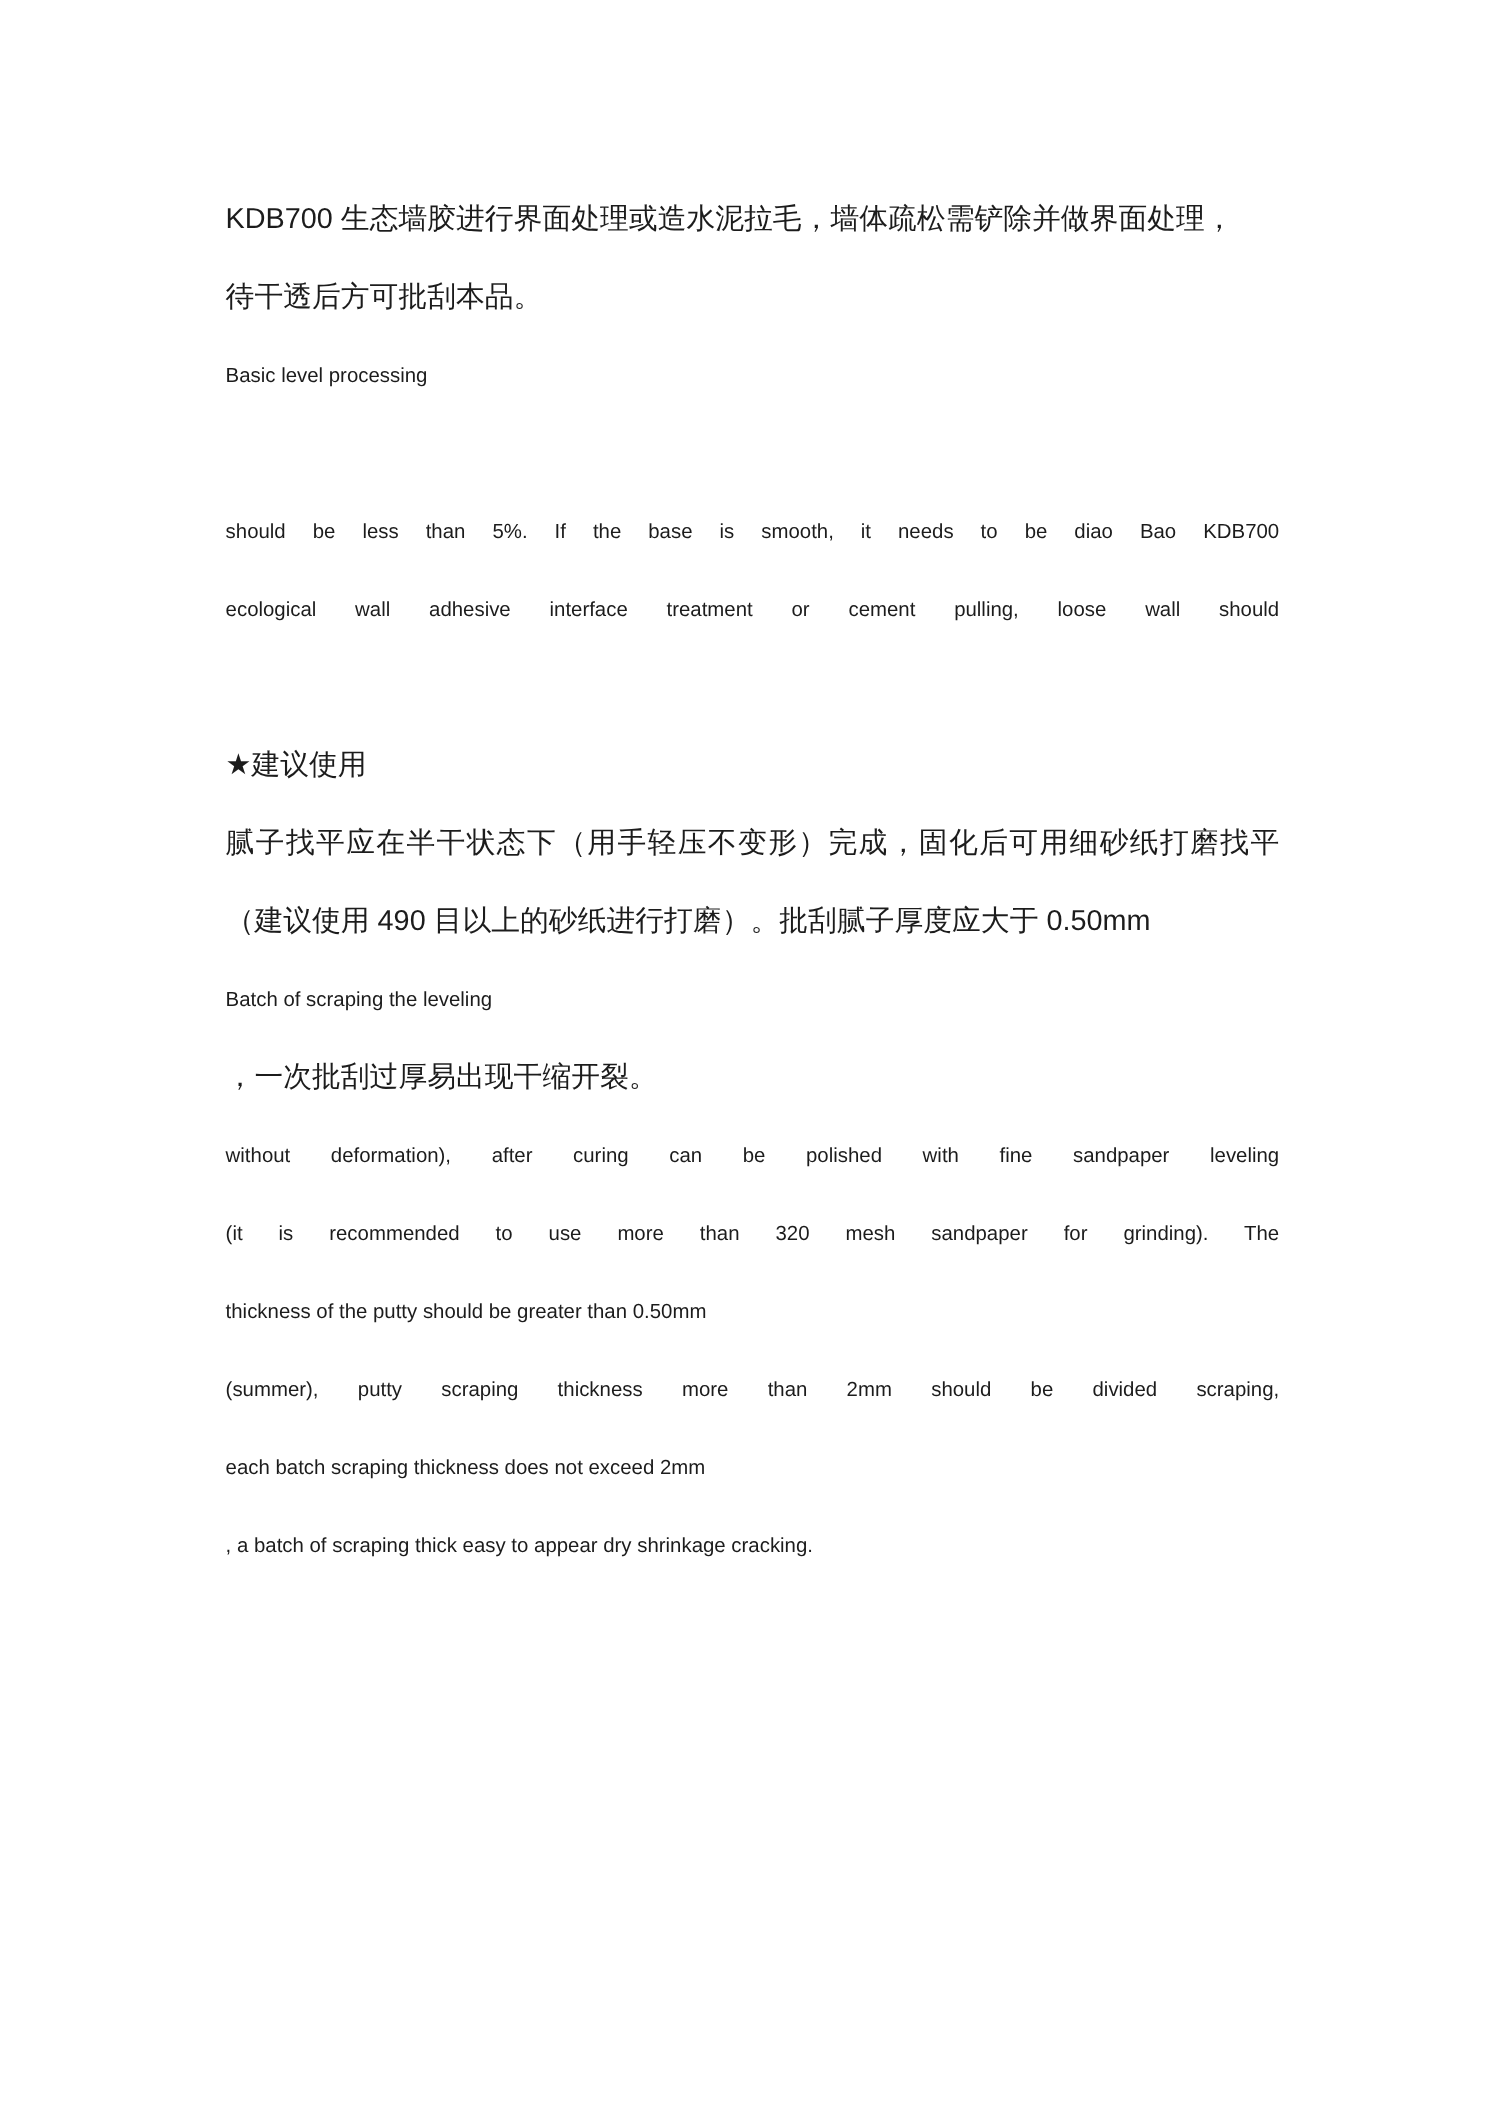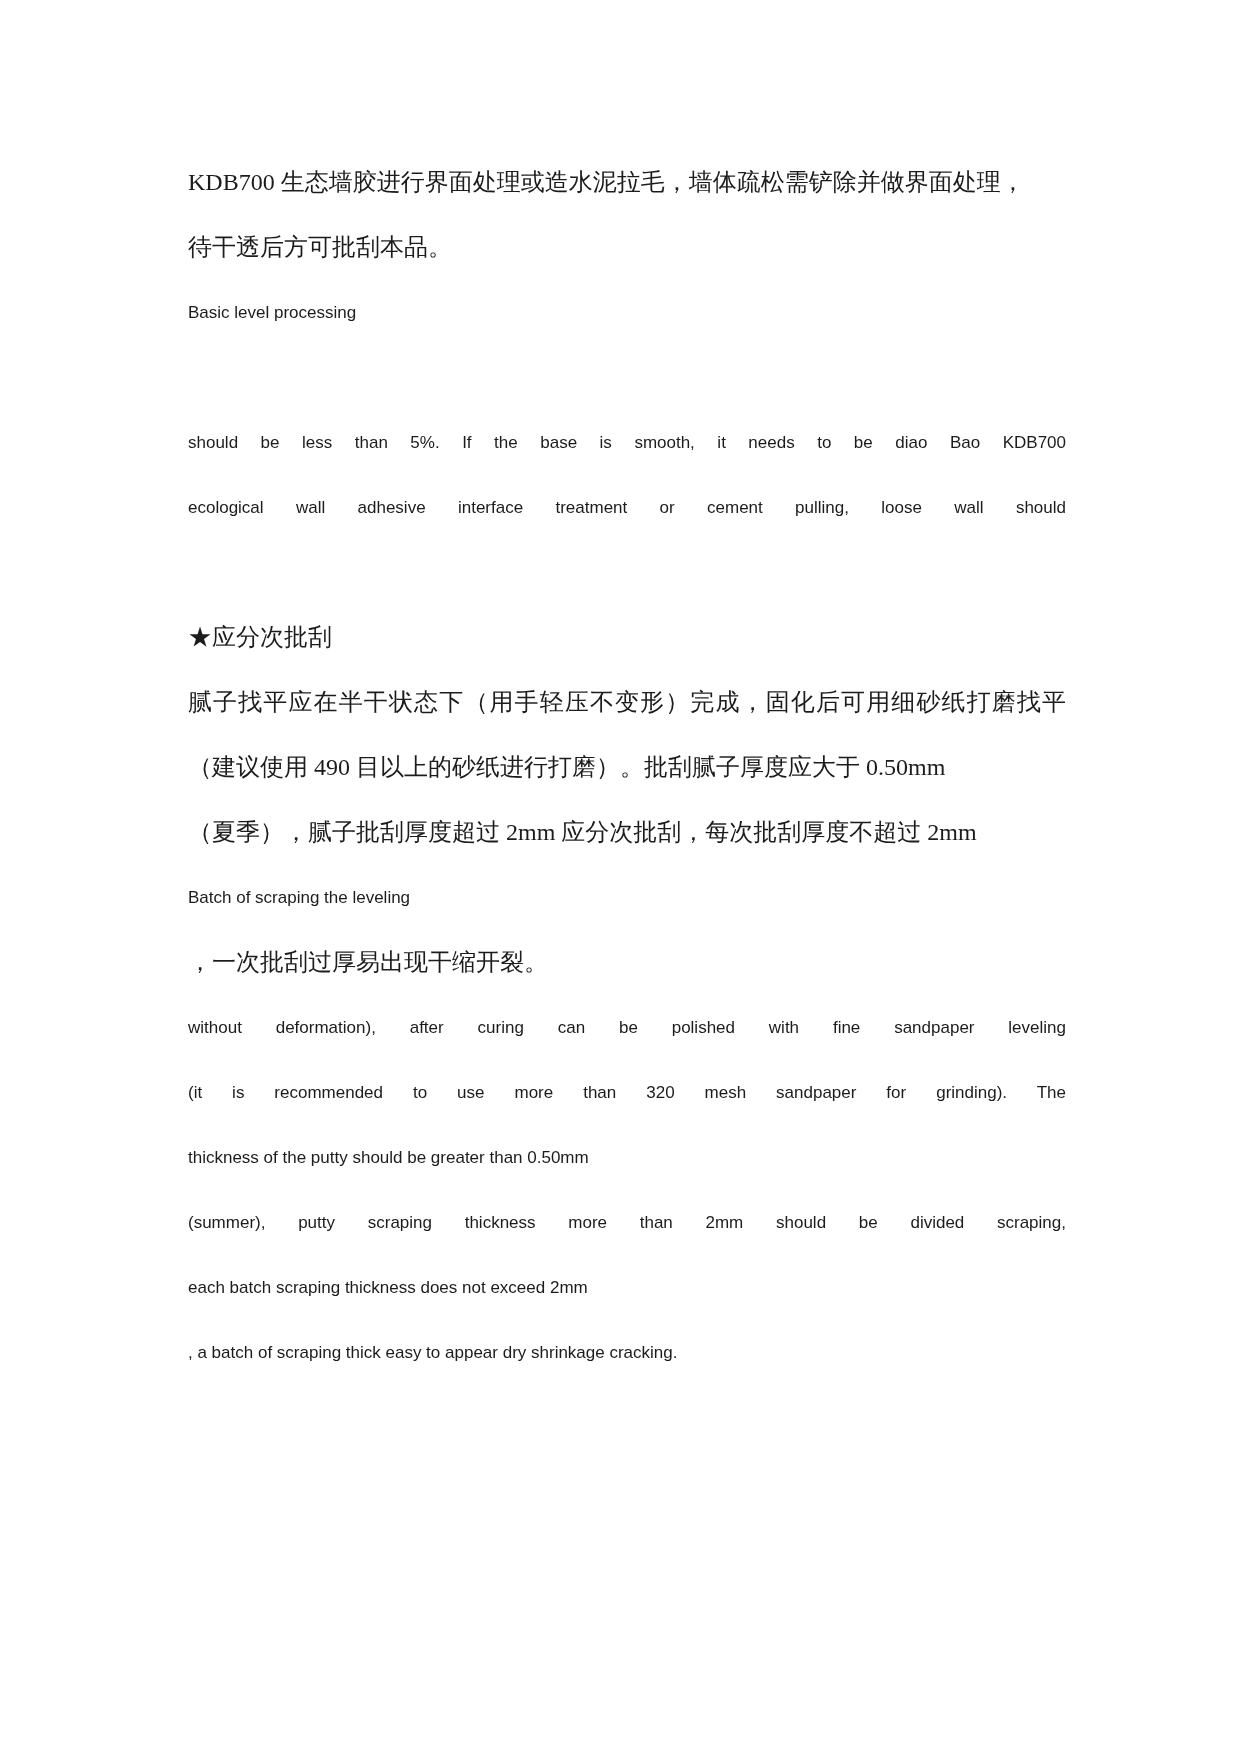--- a/index.html
+++ b/index.html
@@ -20,44 +20,43 @@
     position: absolute;
     left: 188px;
     top: 150px;
     width: 878px;
   }
   .line {
     height: 65px;
     line-height: 65px;
     text-align: left;
   }
-  .zh { font-size: 24px; font-family: Liberation Serif, serif; }
+  .zh { font-size: 24px; }
   .en { font-size: 17px; }
   .j {
     text-align: justify;
     text-align-last: justify;
   }
   .empty { height: 65px; }
 </style>
 </head>
 <body>
 
 <div class="page">
   <div class="doc">
     <div class="line zh">KDB700 生态墙胶进行界面处理或造水泥拉毛，墙体疏松需铲除并做界面处理，</div>
     <div class="line zh">待干透后方可批刮本品。</div>
     <div class="line en">Basic level processing</div>
     <div class="line empty"></div>
     <div class="line en j">should be less than 5%. If the base is smooth, it needs to be diao Bao KDB700</div>
     <div class="line en j">ecological wall adhesive interface treatment or cement pulling, loose wall should</div>
     <div class="line empty"></div>
-    <div class="line zh">★应分次批刮</div>
+    <div class="line zh">★建议使用</div>
     <div class="line zh j">腻子找平应在半干状态下（用手轻压不变形）完成，固化后可用细砂纸打磨找平</div>
     <div class="line zh">（建议使用 490 目以上的砂纸进行打磨）。批刮腻子厚度应大于 0.50mm</div>
-    <div class="line zh">（夏季），腻子批刮厚度超过 2mm 应分次批刮，每次批刮厚度不超过 2mm</div>
     <div class="line en">Batch of scraping the leveling</div>
     <div class="line zh">，一次批刮过厚易出现干缩开裂。</div>
     <div class="line en j">without deformation), after curing can be polished with fine sandpaper leveling</div>
     <div class="line en j">(it is recommended to use more than 320 mesh sandpaper for grinding). The</div>
     <div class="line en">thickness of the putty should be greater than 0.50mm</div>
     <div class="line en j">(summer), putty scraping thickness more than 2mm should be divided scraping,</div>
     <div class="line en">each batch scraping thickness does not exceed 2mm</div>
     <div class="line en">, a batch of scraping thick easy to appear dry shrinkage cracking.</div>
   </div>
 </div>

